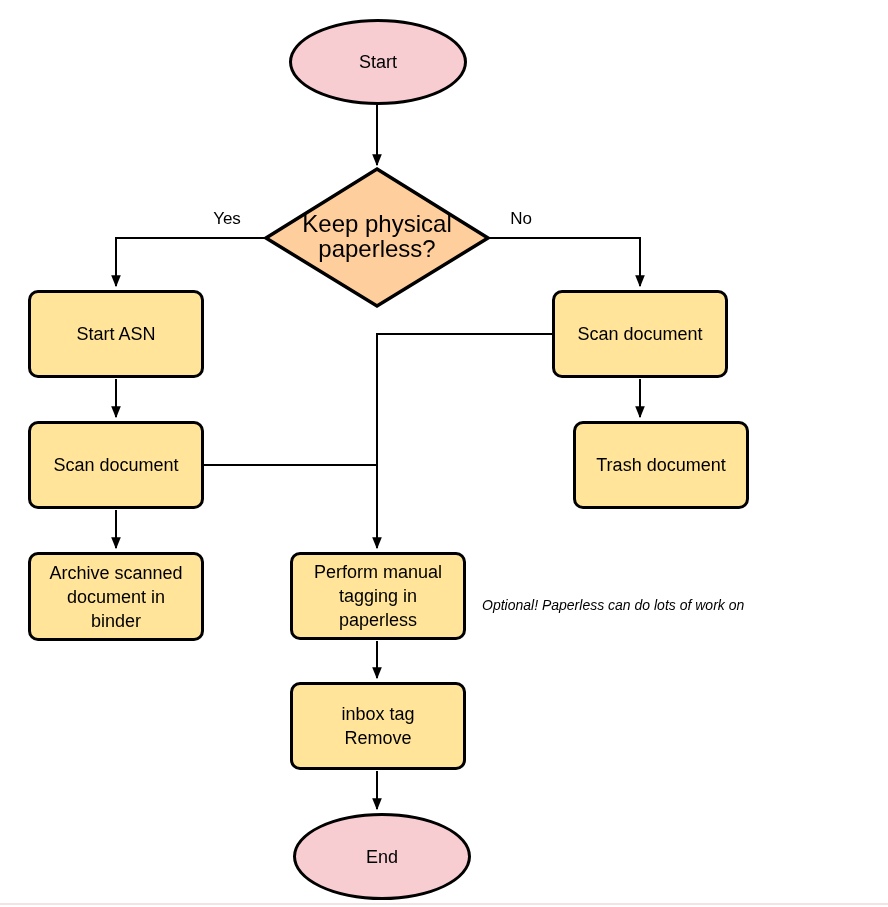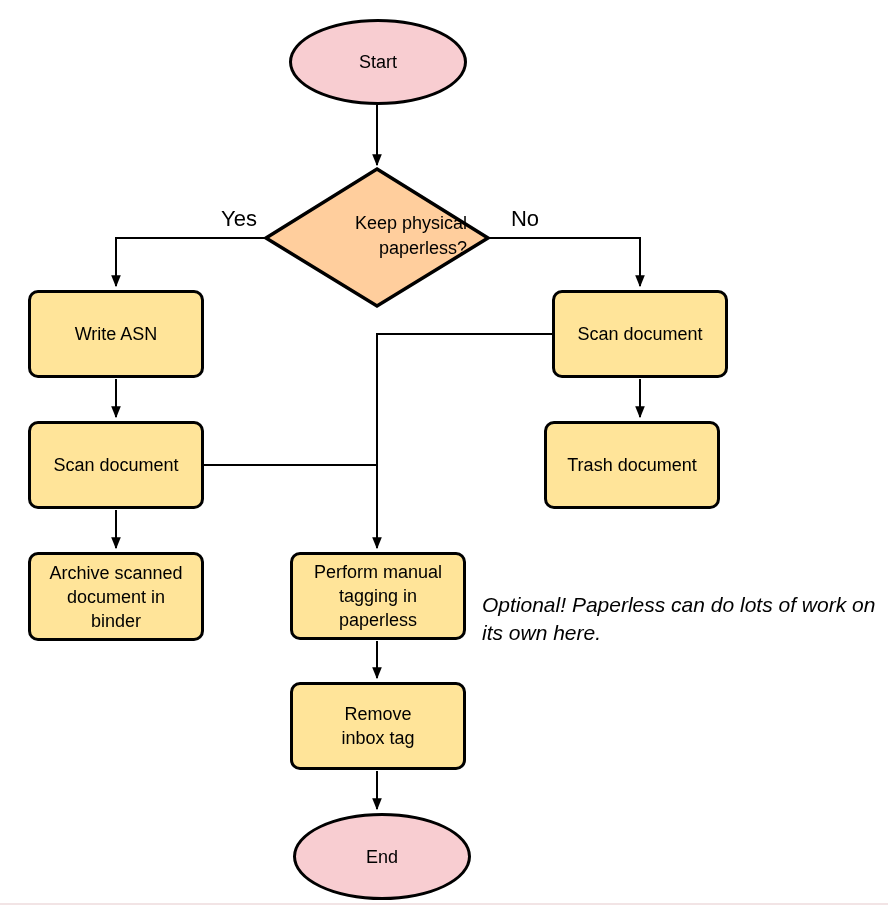--- a/index.html
+++ b/index.html
@@ -37,39 +37,39 @@
   .process {
     width: 176px; height: 88px;
     background: var(--process-fill, #FFE499);
     border: 3px solid var(--stroke, #000);
     border-radius: 10px;
   }
   .decision-label {
     position: absolute;
     left: 287px; top: 211px;
     width: 180px;
-    text-align: right;
-    font-size: 18px;
+    text-align: center;
+    font-size: 24px;
     line-height: 25px;
   }
   .edge-label {
     position: absolute;
     width: 60px;
-    text-align: right;
-    font-size: 22px;
+    text-align: center;
+    font-size: 17px;
     line-height: 20px;
   }
   .edge-label.yes { left: 197px; top: 209px; }
-  .edge-label.no  { left: 479px; top: 209px; }
+  .edge-label.no  { left: 491px; top: 209px; }
   .annotation {
     position: absolute;
     left: 482px; top: 591px;
     width: 406px;
     font-style: italic;
-    font-size: 21px;
+    font-size: 14px;
     line-height: 28px;
     white-space: nowrap;
   }
   .bottom-rule {
     position: absolute;
     left: 0; top: 903px;
     width: 888px; height: 2px;
     background: var(--bottom-rule, #F2E4E5);
   }
   .nl { width: 100%; }
@@ -106,55 +106,54 @@
 
   <div class="decision-label">
     <div class="nl">Keep physical</div>
     <div class="nl">paperless?</div>
   </div>
 
   <div class="edge-label yes">Yes</div>
   <div class="edge-label no">No</div>
 
   <div class="node process" style="left:28px;top:290px">
-    <div class="nl">Write ASN</div>
+    <div class="nl">Start ASN</div>
   </div>
 
   <div class="node process" style="left:552px;top:290px">
     <div class="nl">Scan document</div>
   </div>
 
   <div class="node process" style="left:28px;top:421px">
     <div class="nl">Scan document</div>
   </div>
 
-  <div class="node process" style="left:544px;top:421px">
+  <div class="node process" style="left:573px;top:421px">
     <div class="nl">Trash document</div>
   </div>
 
   <div class="node process" style="left:290px;top:552px">
     <div class="nl">Perform manual</div>
     <div class="nl">tagging in</div>
     <div class="nl">paperless</div>
   </div>
 
   <div class="node process" style="left:28px;top:552px;height:89px">
     <div class="nl">Archive scanned</div>
     <div class="nl">document in</div>
     <div class="nl">binder</div>
   </div>
 
   <div class="annotation">
     <div class="nl">Optional! Paperless can do lots of work on</div>
-    <div class="nl">its own here.</div>
   </div>
 
   <div class="node process" style="left:290px;top:682px">
+    <div class="nl">inbox tag</div>
     <div class="nl">Remove</div>
-    <div class="nl">inbox tag</div>
   </div>
 
   <div class="node terminator" style="left:293px;top:813px;height:87px">
     <div class="nl">End</div>
   </div>
 
   <div class="bottom-rule"></div>
 
 </div>
 

